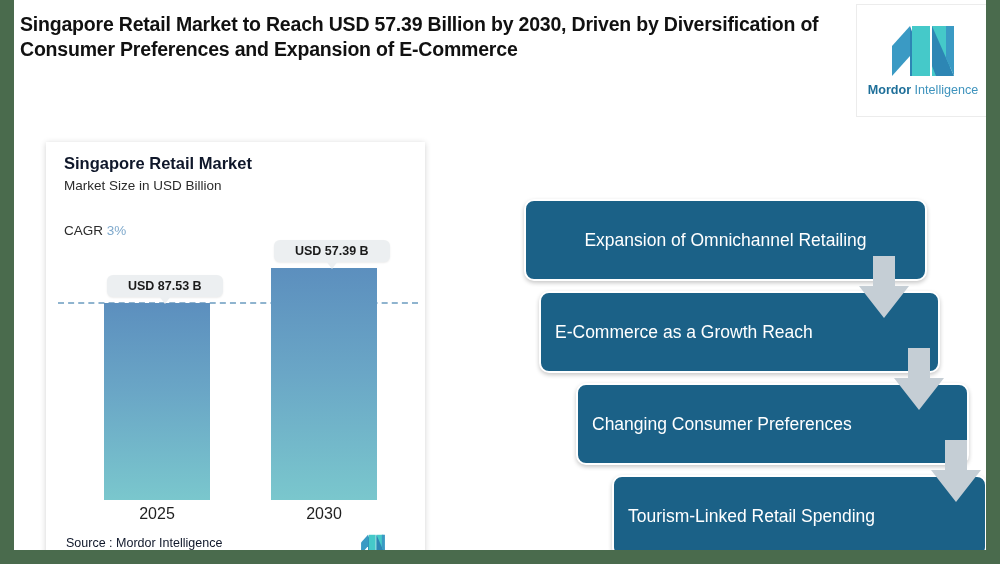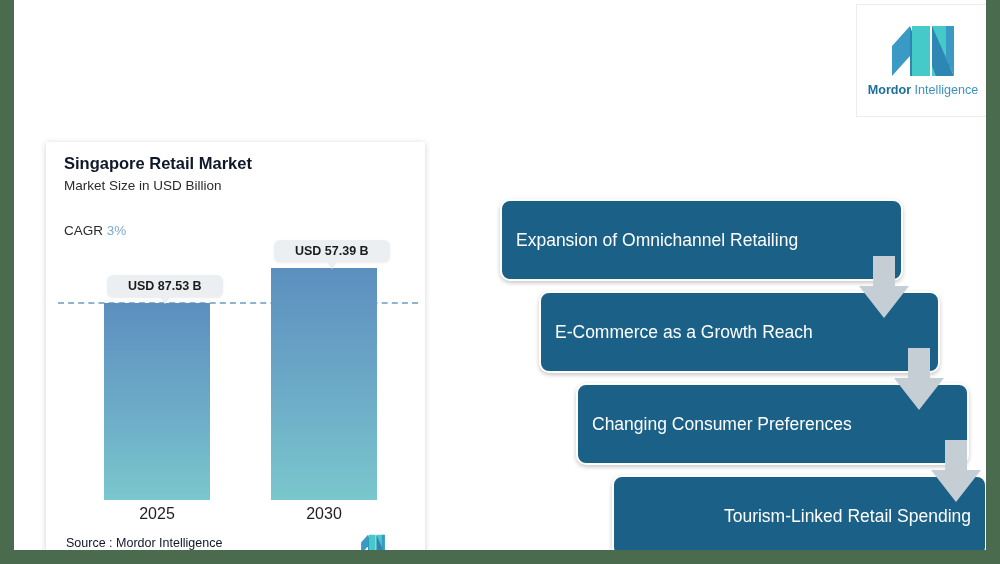--- a/index.html
+++ b/index.html
@@ -144,39 +144,40 @@
     border-radius:10px;
     box-sizing:border-box;
     color:#ffffff;
     font-size:17.5px;
     line-height:1.30;
     padding:12px 14px;
     display:flex;
     align-items:center;
     box-shadow:0 2px 4px rgba(0,0,0,0.22);
   }
-  #trend-0{left:486px;top:199px;width:403px;height:82px;}
+  #trend-0{left:510px;top:199px;width:403px;height:82px;justify-content:center;}
   #trend-1{left:525px;top:291px;width:401px;height:82px;}
   #trend-2{left:562px;top:383px;width:393px;height:82px;}
-  #trend-3{left:598px;top:475px;width:375px;height:82px;justify-content:flex-end;}
+  #trend-3{left:598px;top:475px;width:375px;height:82px;}
 
   .arrow{
     position:absolute;
     width:50px;height:62px;
     z-index:5;
   }
   #arrow-0{left:845px;top:256px;}
   #arrow-1{left:880px;top:348px;}
   #arrow-2{left:917px;top:440px;}
 </style>
 </head>
 <body>
 
 <div id="canvas">
 
+  <div id="title">Singapore Retail Market to Reach USD 57.39 Billion by 2030, Driven by Diversification of Consumer Preferences and Expansion of E-Commerce</div>
 
   <div id="logo-card">
     <svg id="logo-mark" viewBox="0 0 66 52">
       <polygon points="2,52 2,22 20,2 20,32" fill="#3a9ac4"></polygon>
       <polygon points="20,2 38,52 20,52" fill="#2d86b4"></polygon>
       <polygon points="22,2 40,2 40,52 22,52" fill="#45c9c9"></polygon>
       <polygon points="42,2 60,2 60,52 42,52" fill="#45c9c9"></polygon>
       <polygon points="42,2 64,52 46,52 42,42" fill="#2d86b4"></polygon>
       <polygon points="64,2 64,52 56,34 56,2" fill="#3a9ac4"></polygon>
     </svg>

